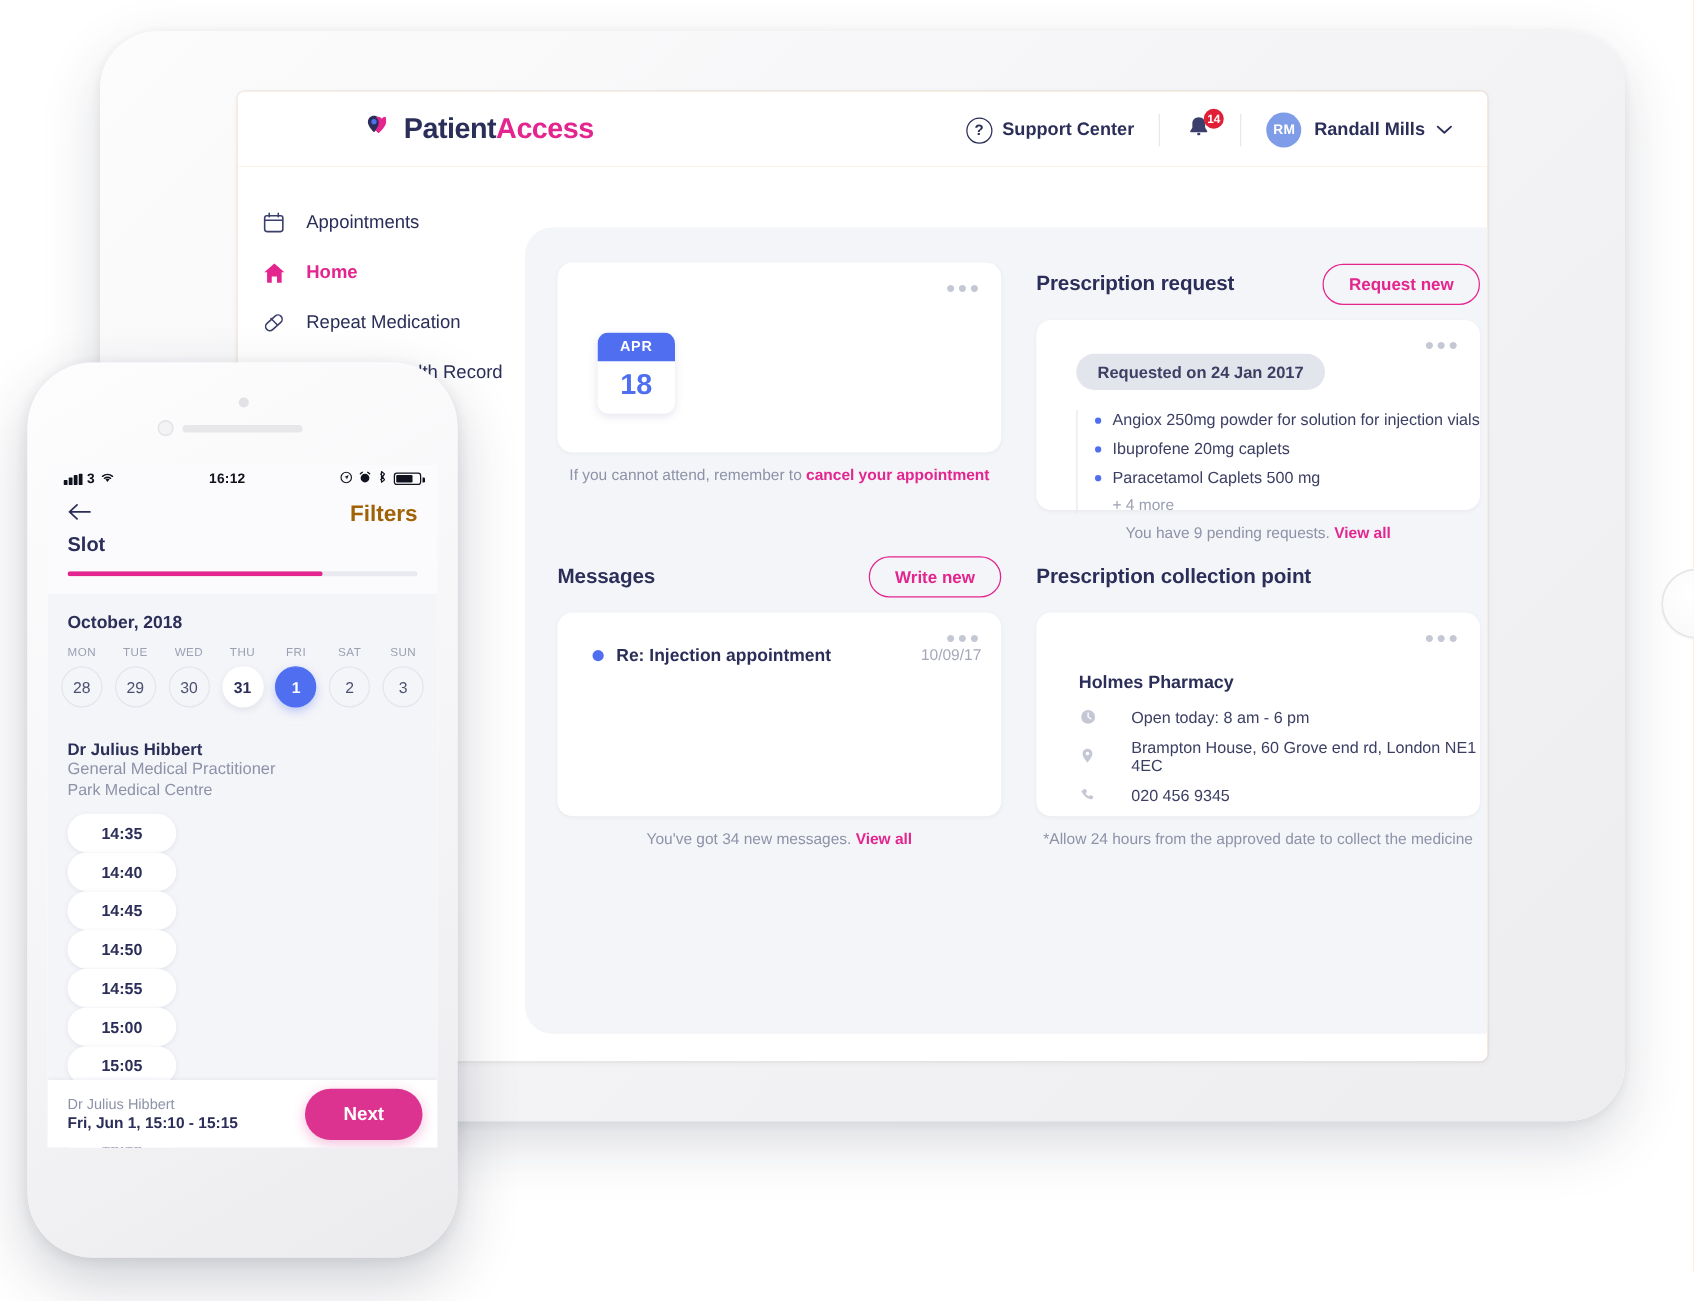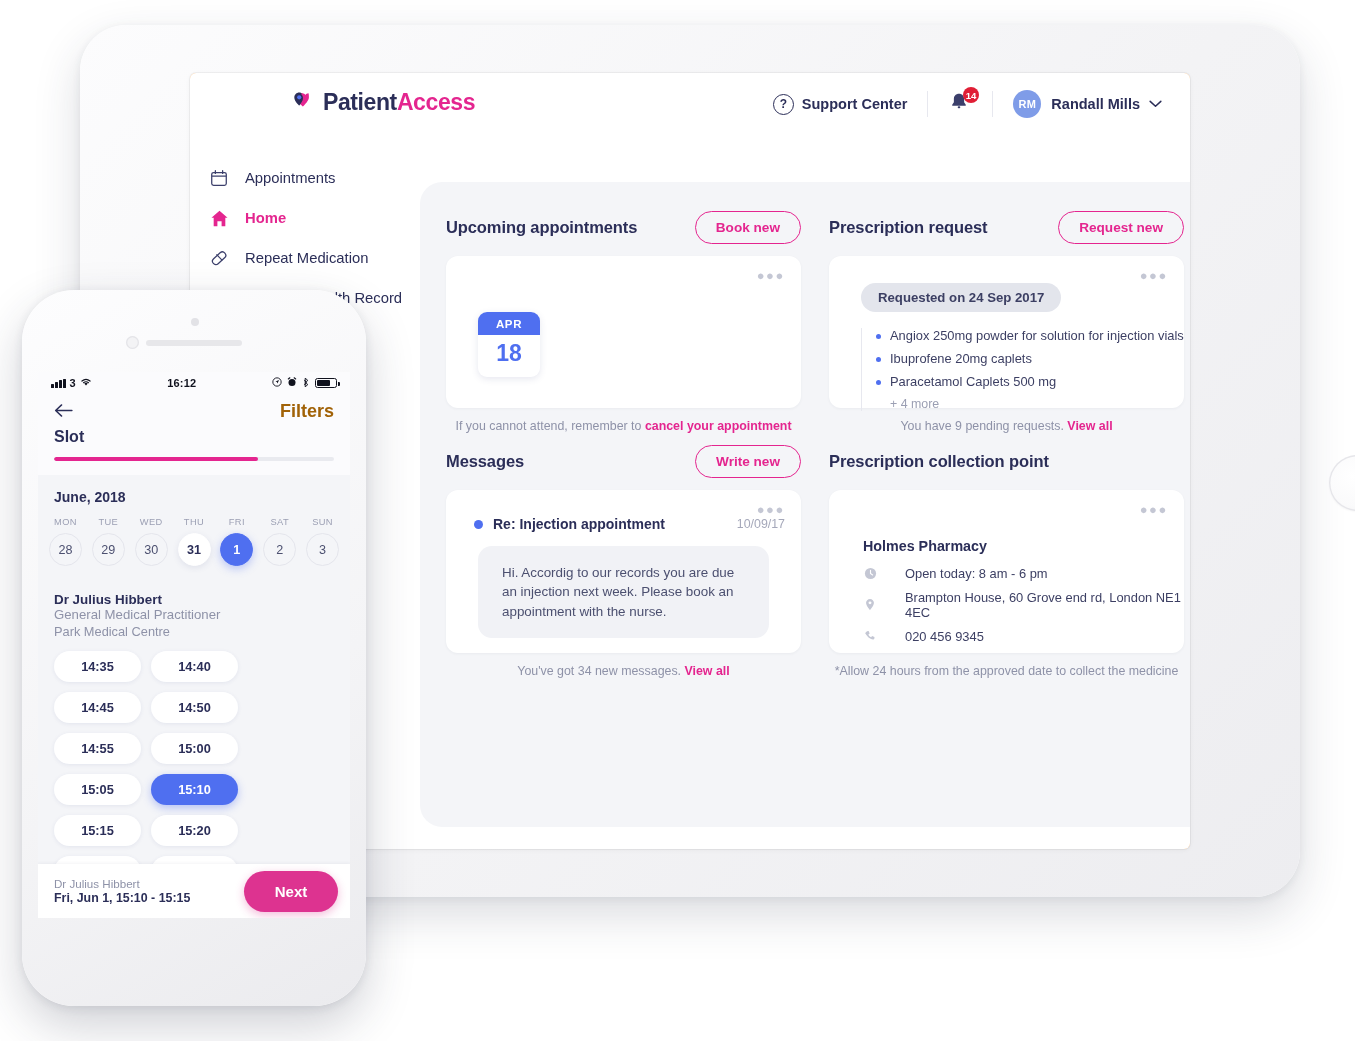--- a/index.html
+++ b/index.html
@@ -144,21 +144,21 @@
             display:flex;align-items:center;justify-content:center;font-size:12.6px;color:#4c5070;background:transparent;}
   .cday.white .dn{background:#fff;border-color:#fff;color:#2b2e58;font-weight:700;box-shadow:0 2px 6px rgba(60,70,130,.10);}
   .cday.sel .dn{background:#4f6ff0;border-color:#4f6ff0;color:#fff;font-weight:700;
                 box-shadow:0 3px 8px rgba(79,111,240,.35);}
 
   .slot-wrap{background:#f4f5f8;padding:14px 0 16px;}
   .doc{padding:0 0 12px 16px;}
   .doc .n{font-size:13.4px;font-weight:700;color:#2b2e58;}
   .doc .r{font-size:13.2px;color:#8e92a8;}
   .doc .c{font-size:12.8px;color:#8e92a8;margin-top:2px;}
-  .slots{display:flex;flex-wrap:wrap;gap:10px;padding:0 16px;}
+  .slots{display:flex;flex-wrap:wrap;padding:0 16px;flex-direction:column;}
   .slot{width:87px;height:31px;border-radius:16px;background:#fff;color:#2b2e58;font-size:12.8px;
         font-weight:700;display:flex;align-items:center;justify-content:center;
         box-shadow:0 1px 4px rgba(60,70,130,.09);cursor:pointer;}
   .slot.sel{background:#4f6ff0;color:#fff;box-shadow:0 3px 9px rgba(79,111,240,.38);}
 
   .ph-bottom{position:absolute;left:0;right:0;bottom:0;height:54px;background:#fff;display:flex;
              align-items:center;padding:0 12px 0 16px;box-sizing:border-box;
              box-shadow:0 -1px 3px rgba(40,45,70,.05);}
   .ph-bottom .bl .l1{font-size:11.6px;color:#8e92a8;}
   .ph-bottom .bl .l2{font-size:12.4px;font-weight:700;color:#2b2e58;margin-top:1px;}
@@ -249,24 +249,20 @@
               </svg>
           </span>
           <span class="lbl">Personal Health Record</span>
         </div>
       </div>
 
       <div id="content">
         <div id="panel">
 
           <div class="sec" style="left:26px;top:28px;width:355px;">
-            <div class="sec-head">
-              <span class="sec-title">Upcoming appointments</span>
-              <button class="pill-btn">Book new</button>
-            </div>
             <div class="card" style="height:152px;">
               <span class="dots">●●●</span>
               <div class="appt">
                 <div class="datebox">
                   <div class="m">APR</div>
                   <div class="d">18</div>
                 </div>
               </div>
             </div>
             <div class="foot">
@@ -274,21 +270,21 @@
             </div>
           </div>
 
           <div class="sec" style="left:409px;top:28px;width:355px;">
             <div class="sec-head">
               <span class="sec-title">Prescription request</span>
               <button class="pill-btn">Request new</button>
             </div>
             <div class="card" style="height:152px;">
               <span class="dots">●●●</span>
-              <div class="rxchip">Requested on 24 Sep 2017</div>
+              <div class="rxchip">Requested on 24 Jan 2017</div>
               <ul class="rxlist">
                 <li>Angiox 250mg powder for solution for injection vials</li>
                 <li>Ibuprofene 20mg caplets</li>
                 <li>Paracetamol Caplets 500 mg</li>
                 <div class="rxmore">+ 4 more</div>
               </ul>
             </div>
             <div class="foot">
               <span>You have 9 pending requests. </span><a href="#">View all</a>
             </div>
@@ -299,21 +295,20 @@
               <span class="sec-title">Messages</span>
               <button class="pill-btn">Write new</button>
             </div>
             <div class="card" style="height:163px;">
               <span class="dots">●●●</span>
               <div class="msg-head">
                 <span class="msg-dot"></span>
                 <span class="msg-sub">Re: Injection appointment</span>
                 <span class="msg-date">10/09/17</span>
               </div>
-              <div class="bubble">Hi. Accordig to our records you are due an injection next week. Please book an appointment with the nurse.</div>
             </div>
             <div class="foot">
               <span>You've got 34 new messages. </span><a href="#">View all</a>
             </div>
           </div>
 
           <div class="sec" style="left:409px;top:262px;width:355px;">
             <div class="sec-head">
               <span class="sec-title">Prescription collection point</span>
             </div>
@@ -415,21 +410,21 @@
       </span>
       <span class="ph-filters">Filters</span>
     </div>
 
     <div class="ph-title">Slot</div>
     <div class="ph-prog">
         <i style="width: 73%;"></i>
       </div>
 
     <div class="cal">
-      <div class="cal-month">June, 2018</div>
+      <div class="cal-month">October, 2018</div>
       <div class="cal-days">
         <div class="cday">
           <div class="dw">MON</div>
           <div class="dn">28</div>
         </div>
         <div class="cday">
           <div class="dw">TUE</div>
           <div class="dn">29</div>
         </div>
         <div class="cday">

